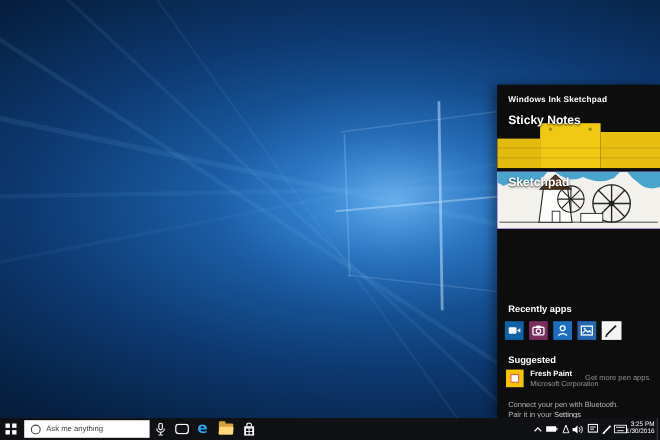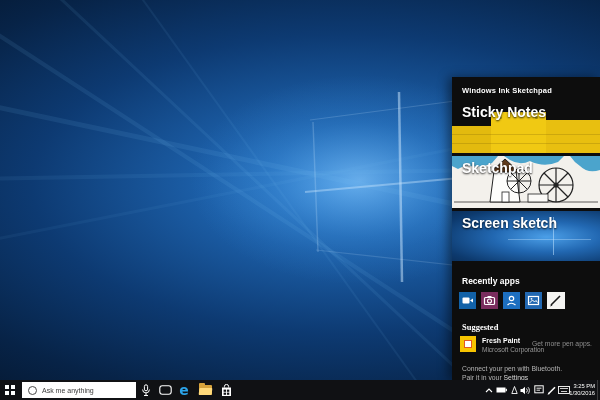--- a/index.html
+++ b/index.html
@@ -10,21 +10,21 @@
   .wallpaper{position:absolute;inset:0;
     background:radial-gradient(ellipse 120% 85% at 58% 46%,
       #3a8fe0 0%, #1c5fa8 20%, #0d3a72 44%, #072347 66%, #041429 86%, #030e1d 100%);}
   .wallpaper svg{position:absolute;inset:0;}
 
   
   .ink-panel{position:absolute;left:452px;top:77px;width:148px;height:303px;
     background:#0d0d0d;box-shadow:-4px 0 10px rgba(0,0,0,.45);color:#fff;}
   .ink-title{position:absolute;top:9px;left:10px;font-size:7.5px;font-weight:700;letter-spacing:.2px;}
   .tile{position:absolute;left:0;width:148px;overflow:hidden;cursor:pointer;}
-  .tile-label{position:absolute;top:4px;left:10px;font-size:14px;font-weight:700;
+  .tile-label{position:absolute;top:4px;left:10px;font-size:11px;font-weight:700;
     color:#fff;text-shadow:0 1px 2px rgba(0,0,0,.85);z-index:3;}
   
   .tile.sticky{top:23px;height:53px;background:#0d0d0d;}
   .stk{position:absolute;bottom:0;background:#eec511;}
   .stk.s1{left:0;width:39px;top:26px;background:#e3ba0e;}
   .stk.s2{left:39px;width:55px;top:12px;background:#f0c securing}
   .stk.s2{left:39px;width:55px;top:12px;background:#f0c913;}
   .stk.s3{left:94px;width:54px;top:20px;background:#e8bf10;}
   .stk .dot{position:absolute;top:4px;width:3px;height:3px;border-radius:50%;background:#8a7a10;opacity:.8;}
   .stk .d1{left:8px;} .stk .d2{right:8px;}
@@ -36,21 +36,21 @@
   .tile.screensk{top:134px;height:50px;
     background:radial-gradient(ellipse 120% 100% at 64% 52%,
       #4b9fe8 0%, #2268b2 30%, #0d3a6e 62%, #071d3a 95%);}
   .tile.screensk .beam-v{position:absolute;left:68%;top:12%;bottom:12%;width:1.5px;
     background:rgba(190,225,255,.55);}
   .tile.screensk .beam-h{position:absolute;left:38%;right:6%;top:55%;height:1px;
     background:rgba(190,225,255,.4);}
 
   .section-label{position:absolute;left:10px;font-size:8.5px;font-weight:700;color:#fff;}
   .lbl-recent{top:199px;}
-  .lbl-suggested{top:245px;font-family:Liberation Serif, serif;}
+  .lbl-suggested{top:245px;}
 
   .recent-row{position:absolute;top:215px;left:7px;height:18px;}
   .app-tile{position:absolute;top:0;width:17px;height:17px;cursor:pointer;}
   .app-tile svg{position:absolute;inset:0;}
   .at1{left:0;background:#1262a8;} .at2{left:22px;background:#7a2d5e;}
   .at3{left:44px;background:#1d6fc0;} .at4{left:66px;background:#2268b2;}
   .at5{left:88px;width:18px;background:#f4f4f2;}
 
   .suggest-row{position:absolute;top:259px;left:0;width:148px;height:20px;}
   .fp-icon{position:absolute;left:8px;top:0;width:16px;height:16px;background:#f7c400;cursor:pointer;}
@@ -170,25 +170,20 @@
           <line x1="104" y1="12" x2="104" y2="46"></line>
           <line x1="87" y1="29" x2="121" y2="29"></line>
           <line x1="92" y1="17" x2="116" y2="41"></line>
           <line x1="116" y1="17" x2="92" y2="41"></line>
         </g>
         <rect x="76" y="38" width="20" height="8" fill="#fbfaf7" stroke="#222" stroke-width="0.8"></rect>
       </svg>
       <div class="tile-label">Sketchpad</div>
     </div>
 
-    <div class="tile screensk">
-      <div class="beam-v"></div>
-      <div class="beam-h"></div>
-      <div class="tile-label">Screen sketch</div>
-    </div>
 
     <div class="section-label lbl-recent">Recently apps</div>
 
     <div class="recent-row">
       <div class="app-tile at1">
         <svg viewBox="0 0 17 17">
             <rect x="3.5" y="5.5" width="7" height="6" rx="1" fill="#fff"></rect>
             <polygon points="11,8.5 14,6.5 14,10.5" fill="#fff"></polygon>
           </svg>
       </div>

